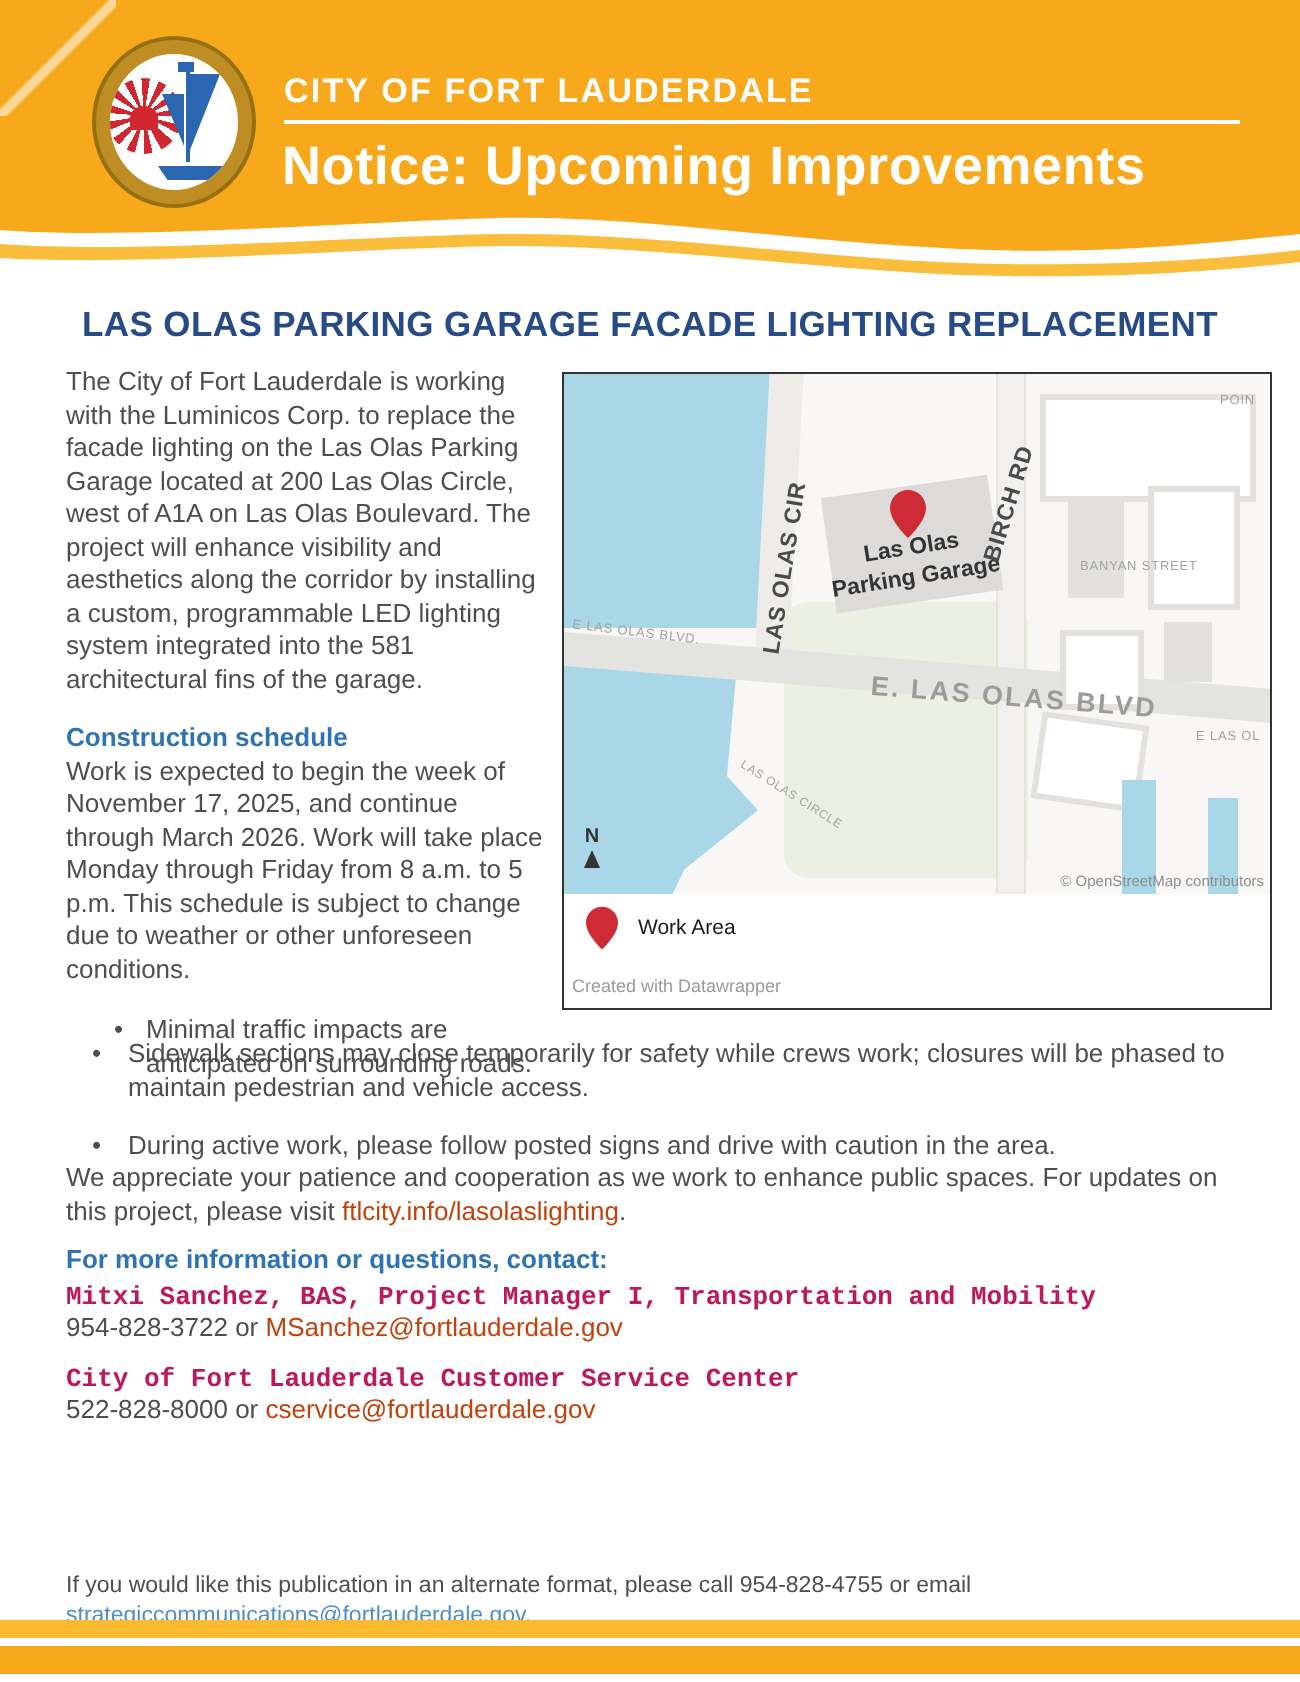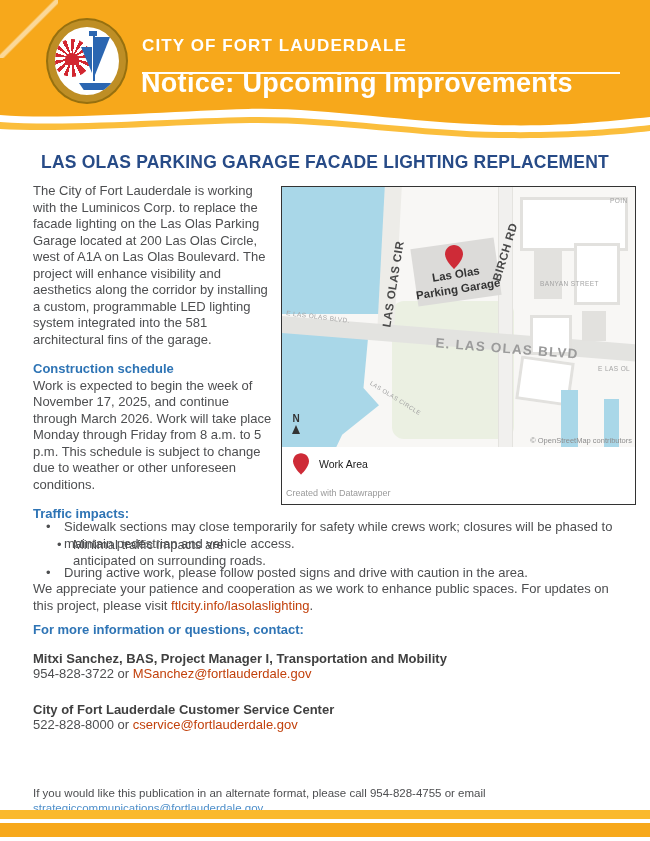--- a/index.html
+++ b/index.html
@@ -20,21 +20,21 @@
   .seal-sun-core{position:absolute;left:10px;top:26px;width:14px;height:12px;border-radius:50% 50% 0 0;background:#D22630;}
   .seal-mast{position:absolute;left:38px;top:8px;width:2px;height:46px;background:#2B66B1;}
   .seal-sail-main{position:absolute;left:40px;top:10px;width:0;height:0;
         border-left:15px solid #2B66B1;border-top:0;border-bottom:38px solid transparent;}
   .seal-sail-jib{position:absolute;left:26px;top:20px;width:0;height:0;
         border-right:11px solid #2B66B1;border-bottom:26px solid transparent;}
   .seal-hull{position:absolute;left:24px;top:56px;width:34px;height:7px;background:#2B66B1;
         clip-path:polygon(0 0,100% 0,82% 100%,14% 100%);}
   .seal-flag{position:absolute;left:34px;top:4px;width:8px;height:5px;background:#2B66B1;}
 
-  .org-line{position:absolute;left:142px;top:36px;width:478px;padding-bottom:16px;
+  .org-line{position:absolute;left:142px;top:36px;width:478px;padding-bottom:4px;
         border-bottom:2.5px solid #fff;color:#fff;font-weight:bold;font-size:17px;letter-spacing:1.1px;}
   .banner-title{position:absolute;left:141px;top:68px;color:#fff;font-weight:bold;font-size:27px;letter-spacing:.3px;}
 
   
   .doc-title{position:absolute;left:20px;top:152px;width:610px;text-align:center;
         color:#274B87;font-weight:bold;font-size:17.5px;letter-spacing:.2px;}
 
   
   .leftcol{position:absolute;left:33px;top:183px;width:242px;font-size:13px;line-height:16.5px;}
   .sec-head{color:#2E74B5;font-weight:bold;font-size:13px;margin:13px 0 0 0;}
@@ -84,21 +84,21 @@
   
   .widebullets{position:absolute;left:33px;top:519px;width:588px;font-size:13px;line-height:16.5px;}
   .wb-row{display:flex;margin-bottom:13px;}
   .wb-dot{width:18px;padding-left:13px;}
   .wb-text{flex:1;}
   .closing{position:absolute;left:33px;top:581px;width:596px;font-size:13px;line-height:16.5px;}
   a.link{color:#c2410c;cursor:pointer;}
   a.link-light{color:#4e8fca;text-decoration:underline;cursor:pointer;}
   .contact{position:absolute;left:33px;top:622px;width:560px;font-size:13px;line-height:15.5px;}
   .contact-head{color:#2E74B5;font-weight:bold;}
-  .contact-name{color:#404040;font-weight:bold;margin-top:13px;}
+  .contact-name{color:#be185d;font-weight:bold;margin-top:3px;font-family:Liberation Mono, monospace;}
   .contact-line{margin-bottom:0;}
   .contact-gap{height:7px;}
 
   
   .altformat{position:absolute;left:33px;top:786px;width:570px;font-size:11.5px;line-height:14.5px;color:#4d4e50;}
   .bar1{position:absolute;left:0;top:810px;width:650px;height:9px;background:#FAB92E;}
   .bar2{position:absolute;left:0;top:823px;width:650px;height:14px;background:#F7A81B;}
 </style>
 </head>
 <body>
@@ -123,21 +123,20 @@
     <path d="M0,0 H650 V12 C610,16 560,22 495,20 C400,17 320,2 248,4 C175,6 62,15 0,10 Z" fill="#F7A81B"></path>
     <path d="M0,17 C70,22 180,13 250,12 C330,11 420,26 500,27 C565,28 615,24 650,20 L650,26 C615,30 565,34 500,33 C420,32 330,17 250,18 C180,19 70,28 0,24 Z" fill="#FBBE3C"></path>
   </svg>
 
   <div class="doc-title">LAS OLAS PARKING GARAGE FACADE LIGHTING REPLACEMENT</div>
 
   <div class="leftcol">
     <p class="sec-body">The City of Fort Lauderdale is working with the Luminicos Corp. to replace the facade lighting on the Las Olas Parking Garage located at 200 Las Olas Circle, west of A1A on Las Olas Boulevard. The project will enhance visibility and aesthetics along the corridor by installing a custom, programmable LED lighting system integrated into the 581 architectural fins of the garage.</p>
     <p class="sec-head">Construction schedule</p>
     <p class="sec-body">Work is expected to begin the week of November 17, 2025, and continue through March 2026. Work will take place Monday through Friday from 8 a.m. to 5 p.m. This schedule is subject to change due to weather or other unforeseen conditions.</p>
-    <p class="sec-head">Traffic impacts:</p>
     <div class="b1-row">
       <span class="b1-dot">•</span>
       <span class="b1-text">Minimal traffic impacts are anticipated on surrounding roads.</span>
     </div>
   </div>
 
   <div class="mapbox">
     <div class="map-canvas">
       <div class="water w-top"></div>
       <div class="water w-bot"></div>

